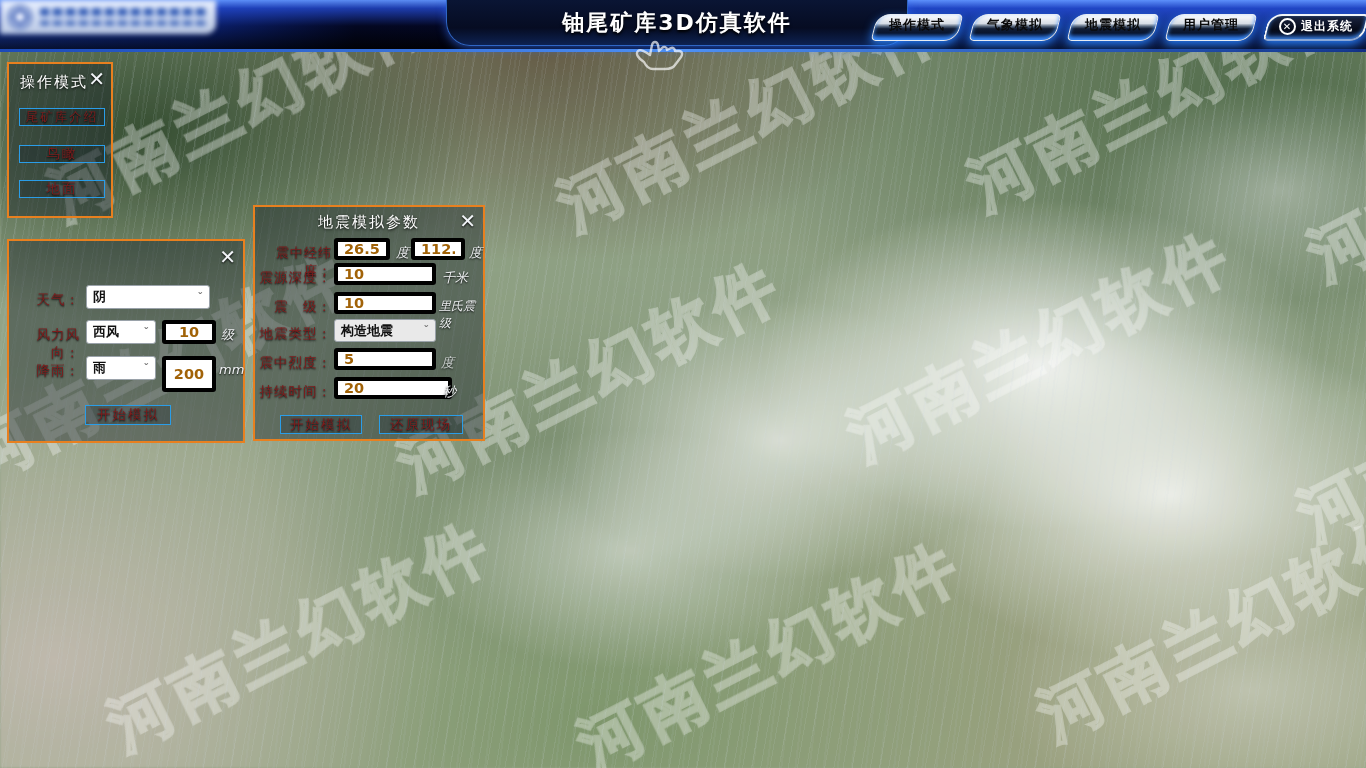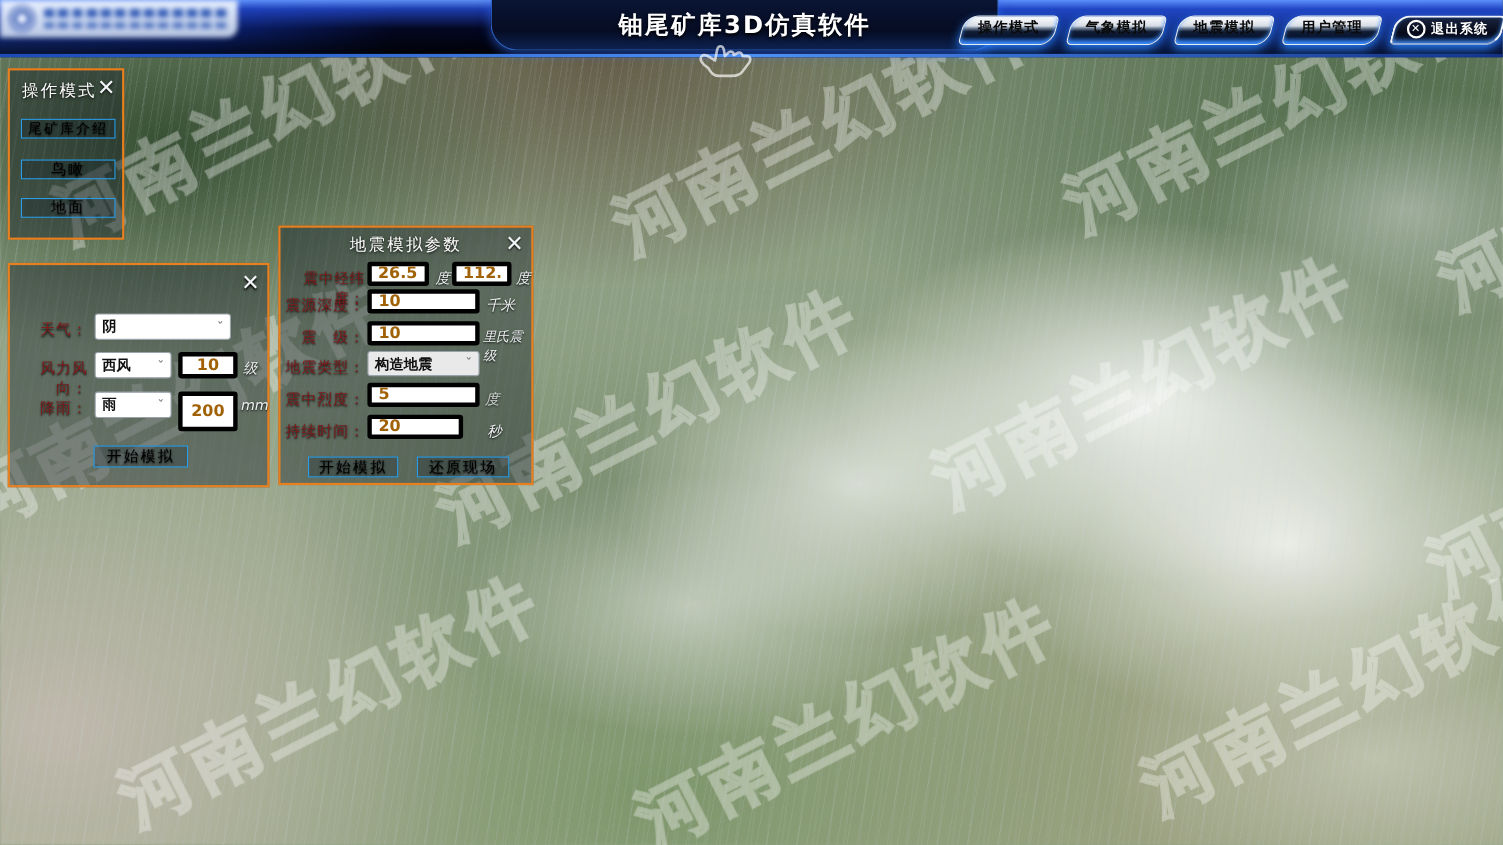--- a/index.html
+++ b/index.html
@@ -69,21 +69,21 @@
     text-shadow:0 1px 2px #000;cursor:pointer;}
   .flabel{position:absolute;font-size:13.5px;color:#7f1d1d;text-shadow:0 1px 2px #000;text-align:right;letter-spacing:1px;}
   .funit{position:absolute;font-size:13px;font-style:italic;color:#f0f2f4;text-shadow:0 1px 2px #000;}
   .tinput{position:absolute;border:4px solid #000000;border-radius:3px;background:#fff;color:#a16207;
     font-size:14.5px;font-weight:bold;padding:0 6px;outline:none;}
   .tinput.center{text-align:center;}
   .dselect{position:absolute;border:1px solid #9aa2aa;border-radius:3px;background:#fff;color:#101010;
     font-size:13px;font-weight:bold;display:flex;align-items:center;padding:0 6px;cursor:pointer;}
   .dselect .chev{margin-left:auto;color:#777;font-size:11px;}
   .dselect.gray{background:#e9e9e9;}
-  .pbtn{position:absolute;border:1px solid #2a9de8;background:rgba(10,24,36,.25);color:#000000;
+  .pbtn{position:absolute;border:1px solid #2a9de8;background:rgba(10,24,36,.25);color:#7f1d1d;
     font-size:13.5px;letter-spacing:2px;display:flex;align-items:center;justify-content:center;
     cursor:pointer;text-shadow:0 1px 2px #000;}
 
   .cursor-icon{position:absolute;left:630px;top:28px;z-index:45;opacity:.85;pointer-events:none;}
 </style>
 </head>
 <body>
 
 <div class="stage">
 
@@ -287,20 +287,20 @@
     <div class="dselect gray" style="left:79px;top:112px;width:102px;height:23px;">
       <span>构造地震</span>
       <span class="chev">ˇ</span>
     </div>
 
     <div class="flabel" style="left:0px;width:77px;top:147px;">震中烈度：</div>
     <input class="tinput" style="left: 79px; top: 141px; width: 102px; height: 22px;" value="5">
     <div class="funit" style="left:186px;top:147px;opacity:.75;">度</div>
 
     <div class="flabel" style="left:0px;width:77px;top:176px;">持续时间：</div>
-    <input class="tinput" style="left: 79px; top: 170px; width: 87px; height: 22px;" value="20">
+    <input class="tinput" style="left: 79px; top: 170px; width: 118px; height: 22px;" value="20">
     <div class="funit" style="left:188px;top:176px;">秒</div>
 
     <div class="pbtn" style="left:25px;top:208px;width:82px;height:19px;">开始模拟</div>
     <div class="pbtn" style="left:124px;top:208px;width:84px;height:19px;">还原现场</div>
   </div>
 
 </div>
 
 </body></html>

